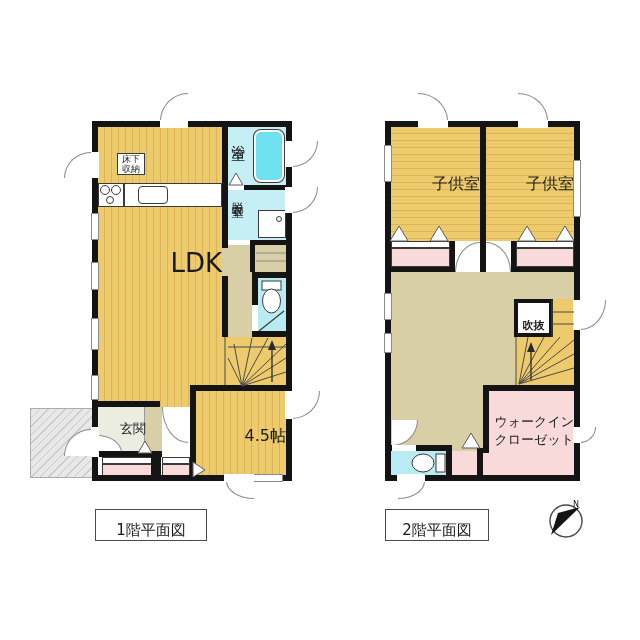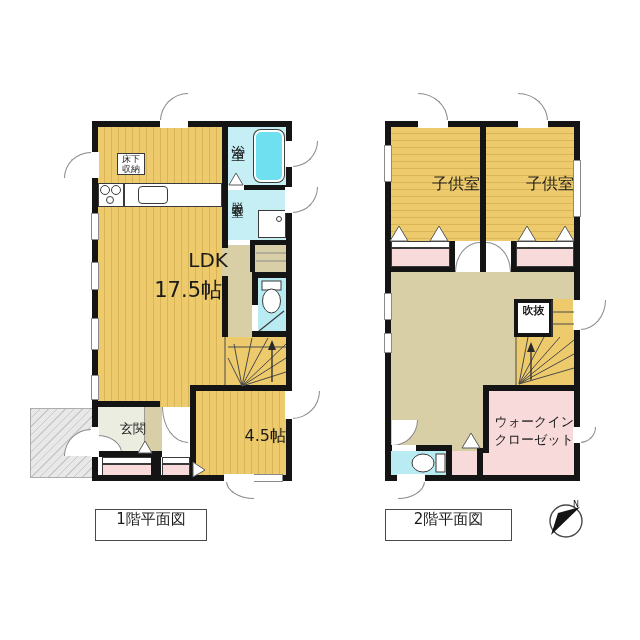--- a/index.html
+++ b/index.html
@@ -19,23 +19,23 @@
   .hstripe{background:repeating-linear-gradient(180deg,#edca6b 0 6px,#dcb458 6px 7px)}
   .wood{background:#edca6b}
   .hallc{background:#d8cfa6}
   .wet{background:#c5eff5}
   .pink{background:#f8dada;border:1px solid #3a3a3a}
   .band{background:#fff;border:1px solid #3a3a3a}
   .furn{background:#fff;border:1px solid #3a3a3a}
   .lbl{position:absolute;text-align:right;line-height:1.12;white-space:nowrap}
   .vlbl{writing-mode:vertical-rl;letter-spacing:2px}
   .titlebox{position:absolute;background:#fff;border:1px solid #4a4a4a;display:flex;
-            align-items:flex-start;justify-content:center;font-size:15px}
+            align-items:flex-end;justify-content:center;font-size:15px}
   .fukibox{position:absolute;background:#fff;border:4px solid #141414;display:flex;
-           align-items:flex-start;justify-content:center;font-size:11px;font-weight:bold}
+           align-items:flex-end;justify-content:center;font-size:11px;font-weight:bold}
   .hidana{position:absolute;background:#fff;border:1px solid #3a3a3a;display:flex;
           flex-direction:column;align-items:center;justify-content:center;font-size:9px;line-height:1.15}
   svg{position:absolute;left:0;top:0}
 </style>
 </head>
 <body>
 
 <div id="c">
 
   <div class="r vstripe" style="left:98px;top:127px;width:124px;height:280px"></div>
@@ -194,31 +194,30 @@
     <polygon points="390,241 408,241 399,226" fill="#fff" stroke="#5a5a5a"></polygon>
     <polygon points="430,241 448,241 439,226" fill="#fff" stroke="#5a5a5a"></polygon>
     <polygon points="518,241 536,241 527,226" fill="#fff" stroke="#5a5a5a"></polygon>
     <polygon points="556,241 574,241 565,226" fill="#fff" stroke="#5a5a5a"></polygon>
 
     <circle cx="566" cy="521" r="16" fill="#fff" stroke="#4a4a4a" stroke-width="1.4"></circle>
     <polygon points="551,535 558,513 580,507" fill="#141414"></polygon>
     <text x="573" y="507" font-size="8" fill="#141414">N</text>
   </svg>
 
-  <div class="lbl" style="left:104px;top:249px;width:124px;font-size:20px">LDK</div>
-  <div class="lbl" style="left:98px;top:279px;width:124px;font-size:21px">17.5帖</div>
+  <div class="lbl" style="left:98px;top:249px;width:124px;font-size:26px">LDK</div>
   <div class="lbl vlbl" style="left:230px;top:134px;font-size:14px">浴室</div>
   <div class="lbl vlbl" style="left:230px;top:192px;font-size:12px">脱衣室</div>
   <div class="lbl" style="left:98px;top:422px;width:48px;font-size:13px">玄関</div>
   <div class="lbl" style="left:196px;top:427px;width:90px;font-size:16px">4.5帖</div>
   <div class="lbl" style="left:391px;top:175px;width:89px;font-size:16px">子供室</div>
   <div class="lbl" style="left:486px;top:175px;width:88px;font-size:16px">子供室</div>
   <div class="lbl" style="left:483px;top:415px;width:91px;font-size:13px">ウォークイン</div>
   <div class="lbl" style="left:483px;top:433px;width:91px;font-size:13px">クローゼット</div>
 
   <div class="titlebox" style="left:95px;top:509px;width:112px;height:32px">
     <span>1階平面図</span>
   </div>
-  <div class="titlebox" style="left:385px;top:509px;width:127px;height:32px">
+  <div class="titlebox" style="left:385px;top:509px;width:104px;height:32px">
     <span>2階平面図</span>
   </div>
 
 </div>
 
 </body></html>

